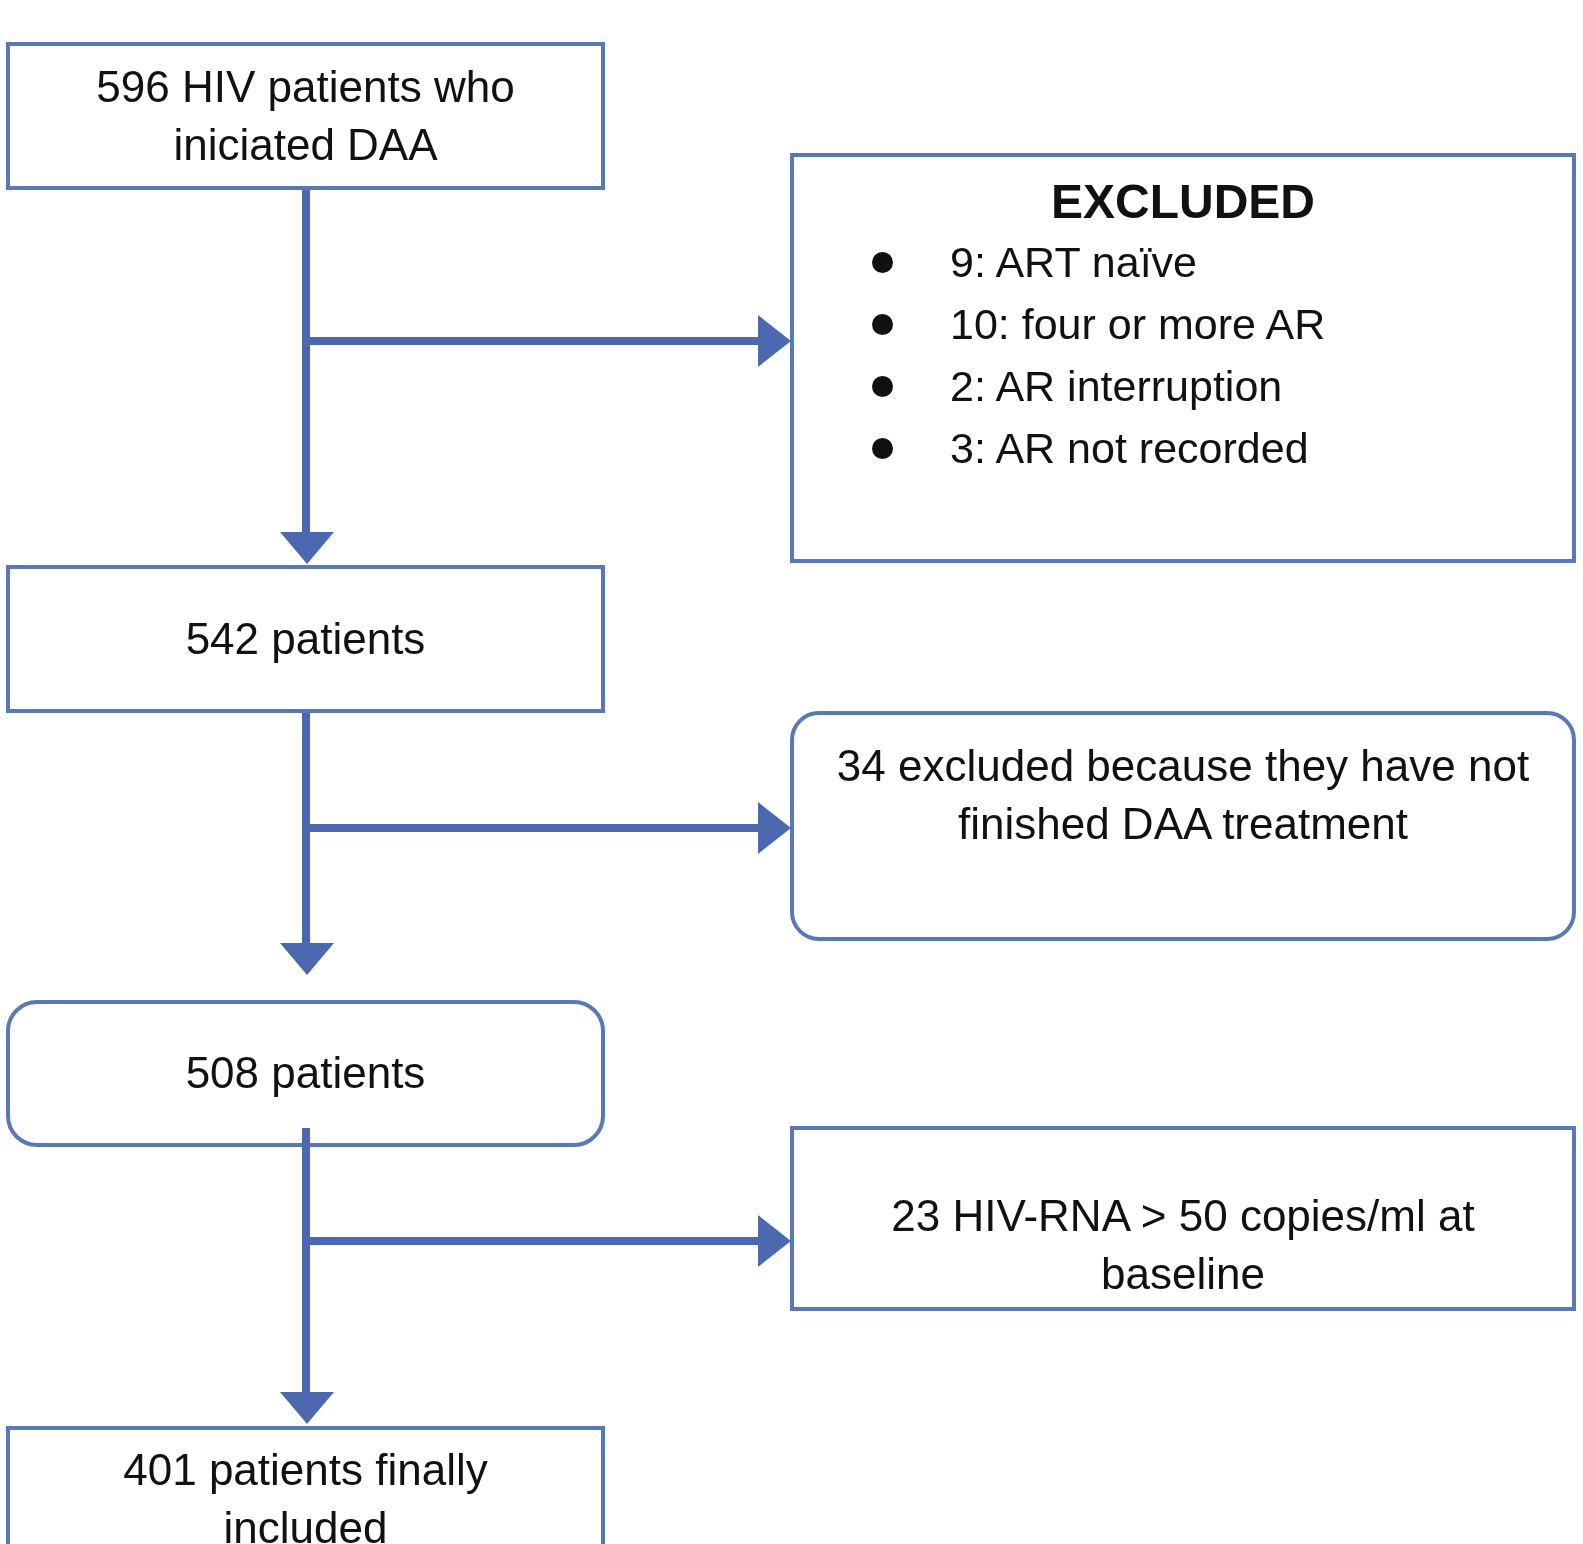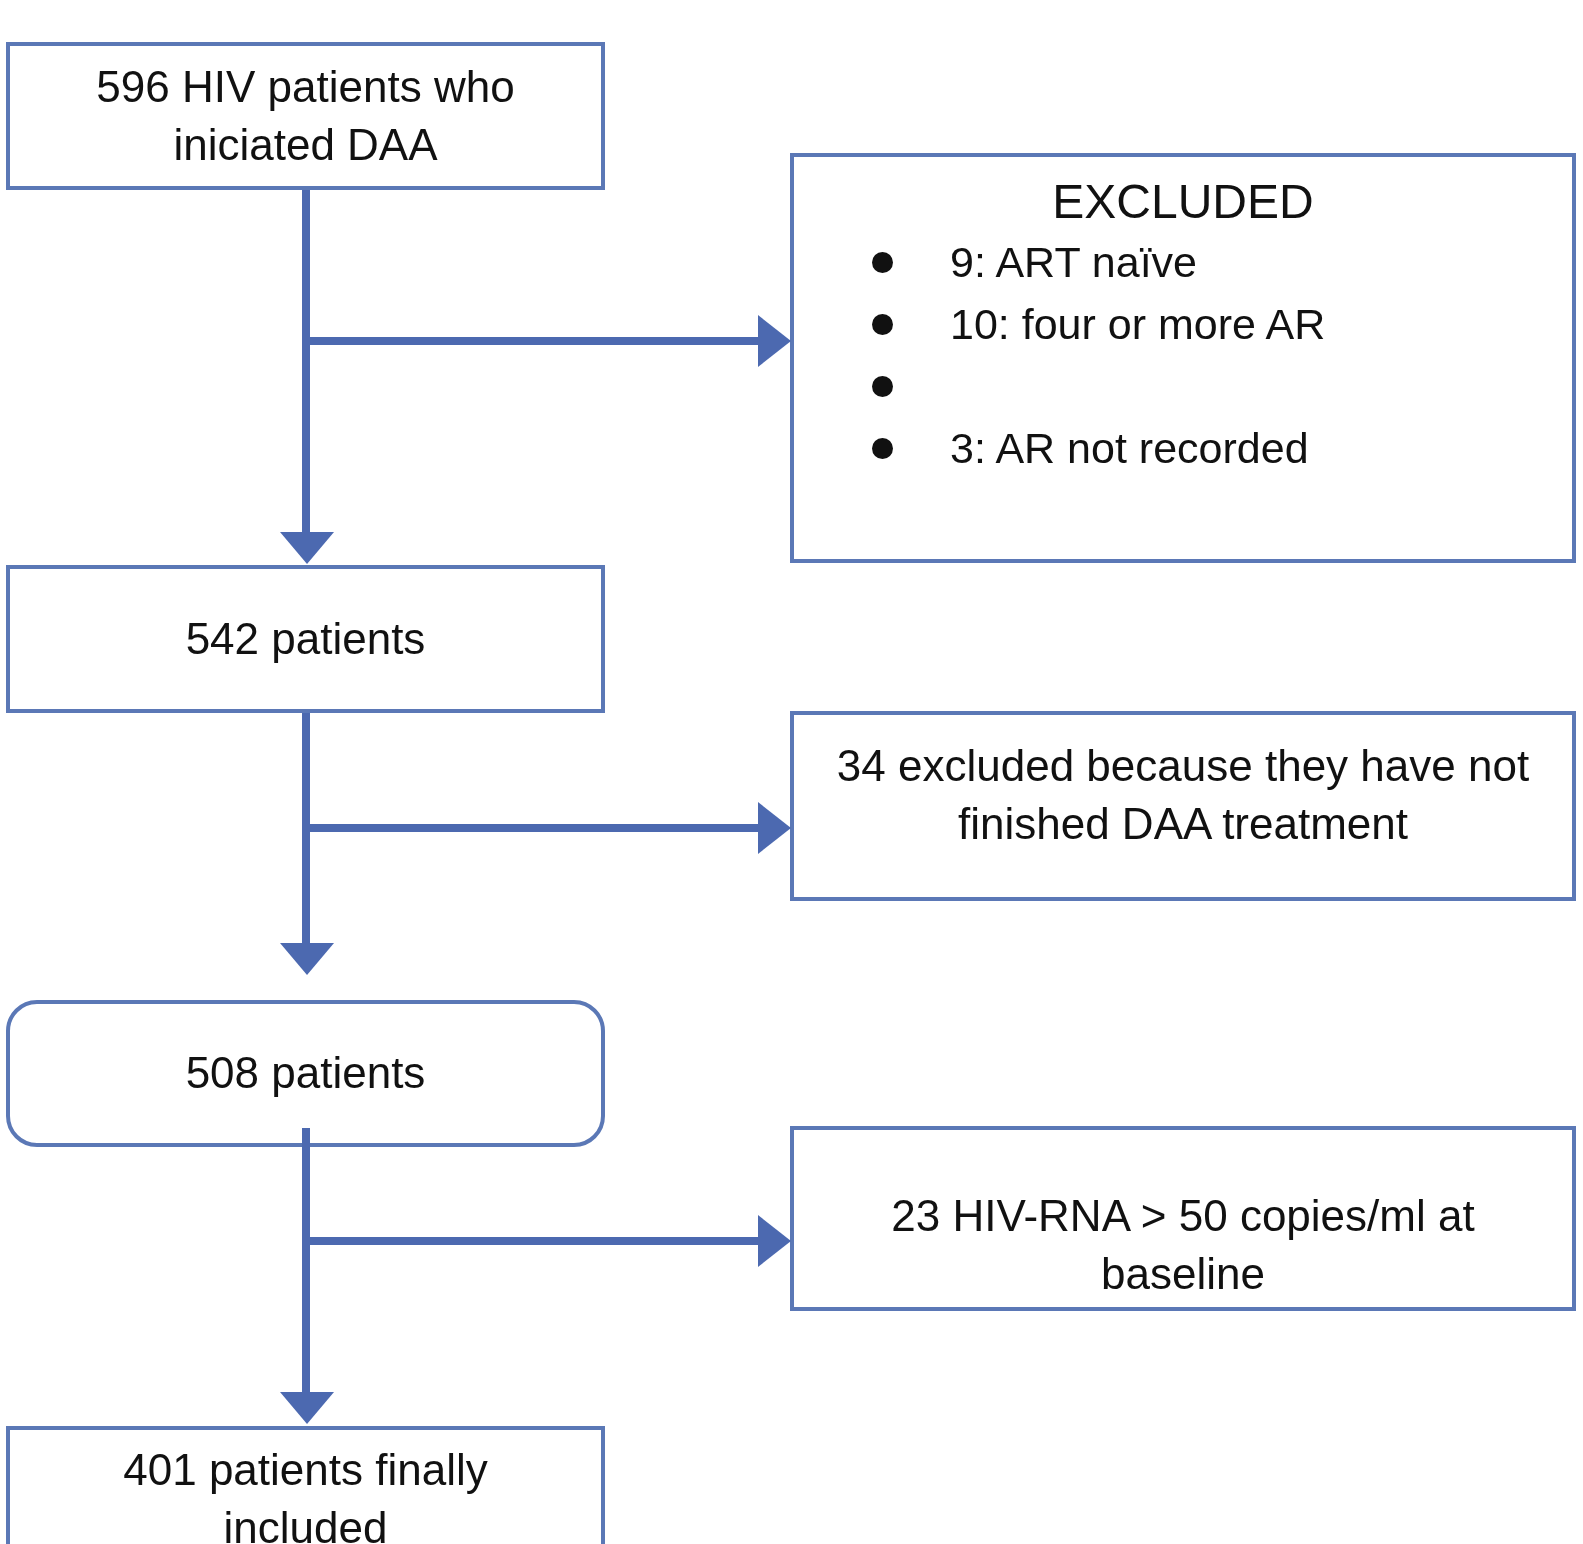--- a/index.html
+++ b/index.html
@@ -30,35 +30,36 @@
     text-align: center;
     font-size: 44px;
     line-height: 1.32;
     white-space: pre-line;
     color: var(--text);
   }
   .box-a { left: 6px;   top: 4px;    width: 599px; height: 148px; }
   .box-b { left: 6px;   top: 527px;  width: 599px; height: 148px; }
   .box-c { left: 6px;   top: 962px;  width: 599px; height: 147px; border-radius: 31px; }
   .box-d { left: 6px;   top: 1388px; width: 599px; height: 146px; }
-  .box-f { left: 790px; top: 673px;  width: 786px; height: 190px; align-items: flex-start; padding-top: 22px; }
+  .box-f { left: 790px; top: 673px;  width: 786px; height: 230px; align-items: flex-start; padding-top: 22px; border-radius: 29px; }
   .box-g { left: 790px; top: 1088px; width: 786px; height: 185px; align-items: flex-start; padding-top: 57px; }
 
   .box-e {
     position: absolute;
     left: 790px; top: 115px; width: 786px; height: 410px;
     border: 4px solid var(--box-border);
     background: var(--bg);
     padding-top: 16px;
   }
   .excluded-title {
     text-align: center;
     font-size: 48px;
     line-height: 58px;
     color: var(--text);
+    font-weight: bold;
   }
   .excluded-list { list-style: none; }
   .excluded-item {
     height: 62px;
     display: flex;
     align-items: center;
     padding-left: 78px;
     font-size: 43px;
     color: var(--text);
   }
@@ -131,20 +132,21 @@
       <li class="excluded-item">
         <span class="bullet-dot"></span>
         <span>9: ART naïve</span>
       </li>
       <li class="excluded-item">
         <span class="bullet-dot"></span>
         <span>10: four or more AR</span>
       </li>
       <li class="excluded-item">
         <span class="bullet-dot"></span>
+        <span>2: AR interruption</span>
       </li>
       <li class="excluded-item">
         <span class="bullet-dot"></span>
         <span>3: AR not recorded</span>
       </li>
     </ul>
   </div>
 
   <div class="box box-f">
     <span>34 excluded because they have not

